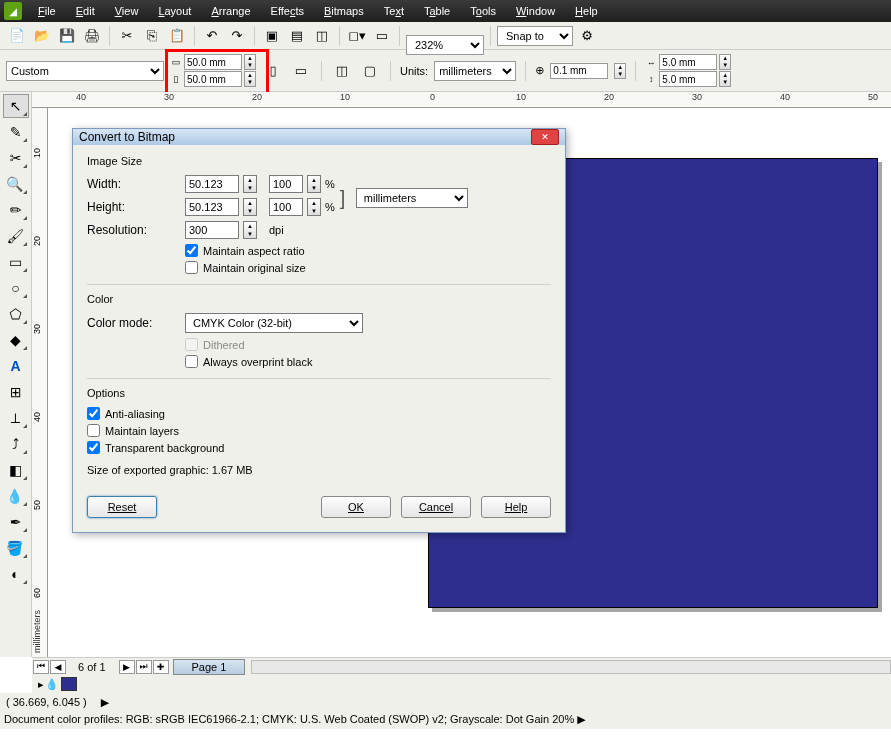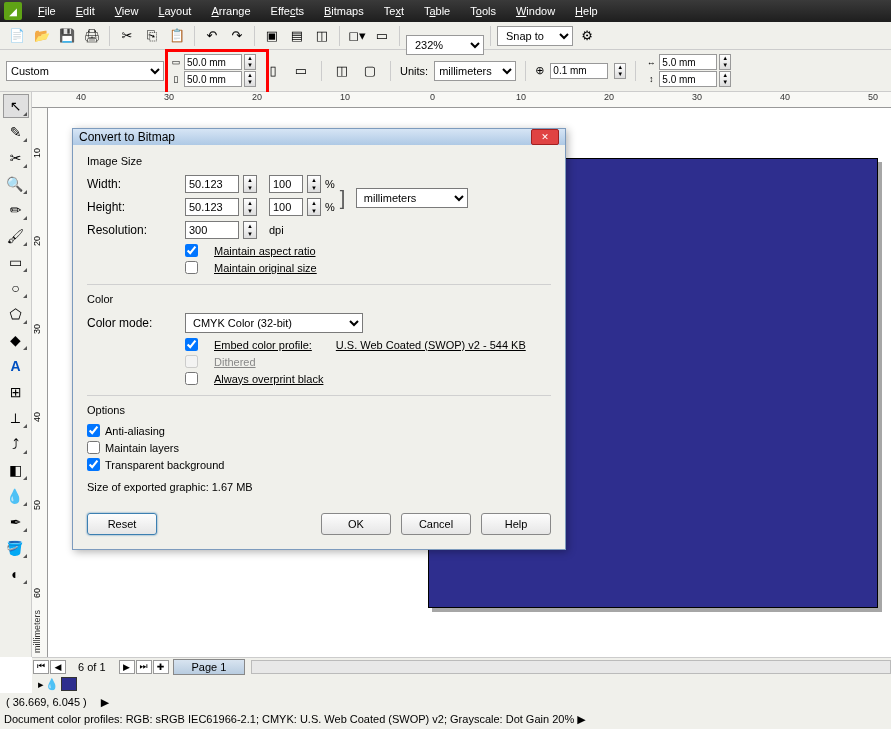--- a/index.html
+++ b/index.html
@@ -54,25 +54,25 @@
 .dlg-body { padding: 10px 14px; }
 .dlg-sec { margin-bottom: 10px; }
 .dlg-sec-title { font-size: 11px; margin-bottom: 8px; }
 .dlg-row { display: flex; align-items: center; margin-bottom: 5px; gap: 4px; }
 .dlg-lbl { width: 94px; font-size: 12px; }
 .dlg-input { width: 54px; height: 18px; border: 1px solid #7a7a7a; font-size: 11px; padding: 0 3px; }
 .dlg-spin { width: 14px; height: 18px; border: 1px solid #7a7a7a; background: linear-gradient(#fff,#ddd); display: flex; flex-direction: column; font-size: 6px; text-align: center; line-height: 8px; cursor: pointer; }
 .dlg-pct { width: 34px; height: 18px; border: 1px solid #7a7a7a; font-size: 11px; padding: 0 3px; margin-left: 8px; }
 .dlg-bracket { width: 10px; font-size: 20px; color: #555; margin-left: 5px; }
 .dlg-select { height: 20px; border: 1px solid #7a7a7a; background: #fff; font-size: 11px; padding: 0 3px; }
-.dlg-chk { display: flex; align-items: center; gap: 16px; font-size: 11px; margin-bottom: 4px; margin-left: 98px; text-decoration: underline; }
+.dlg-chk { display: flex; align-items: center; gap: 5px; font-size: 11px; margin-bottom: 4px; margin-left: 98px; }
 .dlg-chk2 { display: flex; align-items: center; gap: 5px; font-size: 11px; margin-bottom: 4px; }
 .dlg-chk input, .dlg-chk2 input { width: 13px; height: 13px; }
 .dlg-hr { border: none; border-top: 1px solid #d0d0d0; margin: 8px 0; }
-.dlg-footer { display: flex; justify-content: space-between; padding: 8px 14px 14px; align-items: center; }
+.dlg-footer { display: flex; justify-content: space-between; padding: 8px 14px 14px; align-items: center; text-decoration: underline; }
 .dlg-btn { width: 70px; height: 22px; border: 1px solid #888; background: linear-gradient(#fdfdfd,#e6e6e6); border-radius: 3px; font-size: 11px; cursor: pointer; }
 .dlg-btn.focus { border: 1px solid #3c7fb1; box-shadow: 0 0 2px #3c7fb1; }
 .dlg-btns-right { display: flex; gap: 10px; }
 .dlg-size-info { font-size: 11px; margin: 6px 0 2px; }
 .grayed { color: #888; }
 
 
 .page-nav { position: absolute; left: 32px; right: 0; bottom: 72px; height: 18px; background: #f0f0eb; border-top: 1px solid #ccc; display: flex; align-items: center; font-size: 11px; }
 .pn-btn { width: 16px; height: 14px; border: 1px solid #999; background: #fff; display: flex; align-items: center; justify-content: center; font-size: 9px; cursor: pointer; margin-left: 1px; }
 .page-tab { padding: 1px 18px; background: linear-gradient(#d8e4f0,#b8cce0); border: 1px solid #888; margin-left: 4px; cursor: pointer; font-size: 11px; }
@@ -294,25 +294,20 @@
           <span>Maintain original size</span>
         </div>
     </div>
     <hr class="dlg-hr">
     <div class="dlg-sec">
       <div class="dlg-sec-title">Color</div>
       <div class="dlg-row">
         <span class="dlg-lbl">Color mode:</span>
         <select class="dlg-select" style="width:178px"><option>CMYK Color (32-bit)</option></select>
       </div>
-      <div class="dlg-chk">
-          <input type="checkbox" checked="" style="">
-          <span>Embed color profile:</span>
-          <span style="margin-left:8px">U.S. Web Coated (SWOP) v2 - 544 KB</span>
-        </div>
       <div class="dlg-chk grayed">
           <input type="checkbox" disabled="" style="">
           <span>Dithered</span>
         </div>
       <div class="dlg-chk">
           <input type="checkbox" style="">
           <span>Always overprint black</span>
         </div>
     </div>
     <hr class="dlg-hr">

